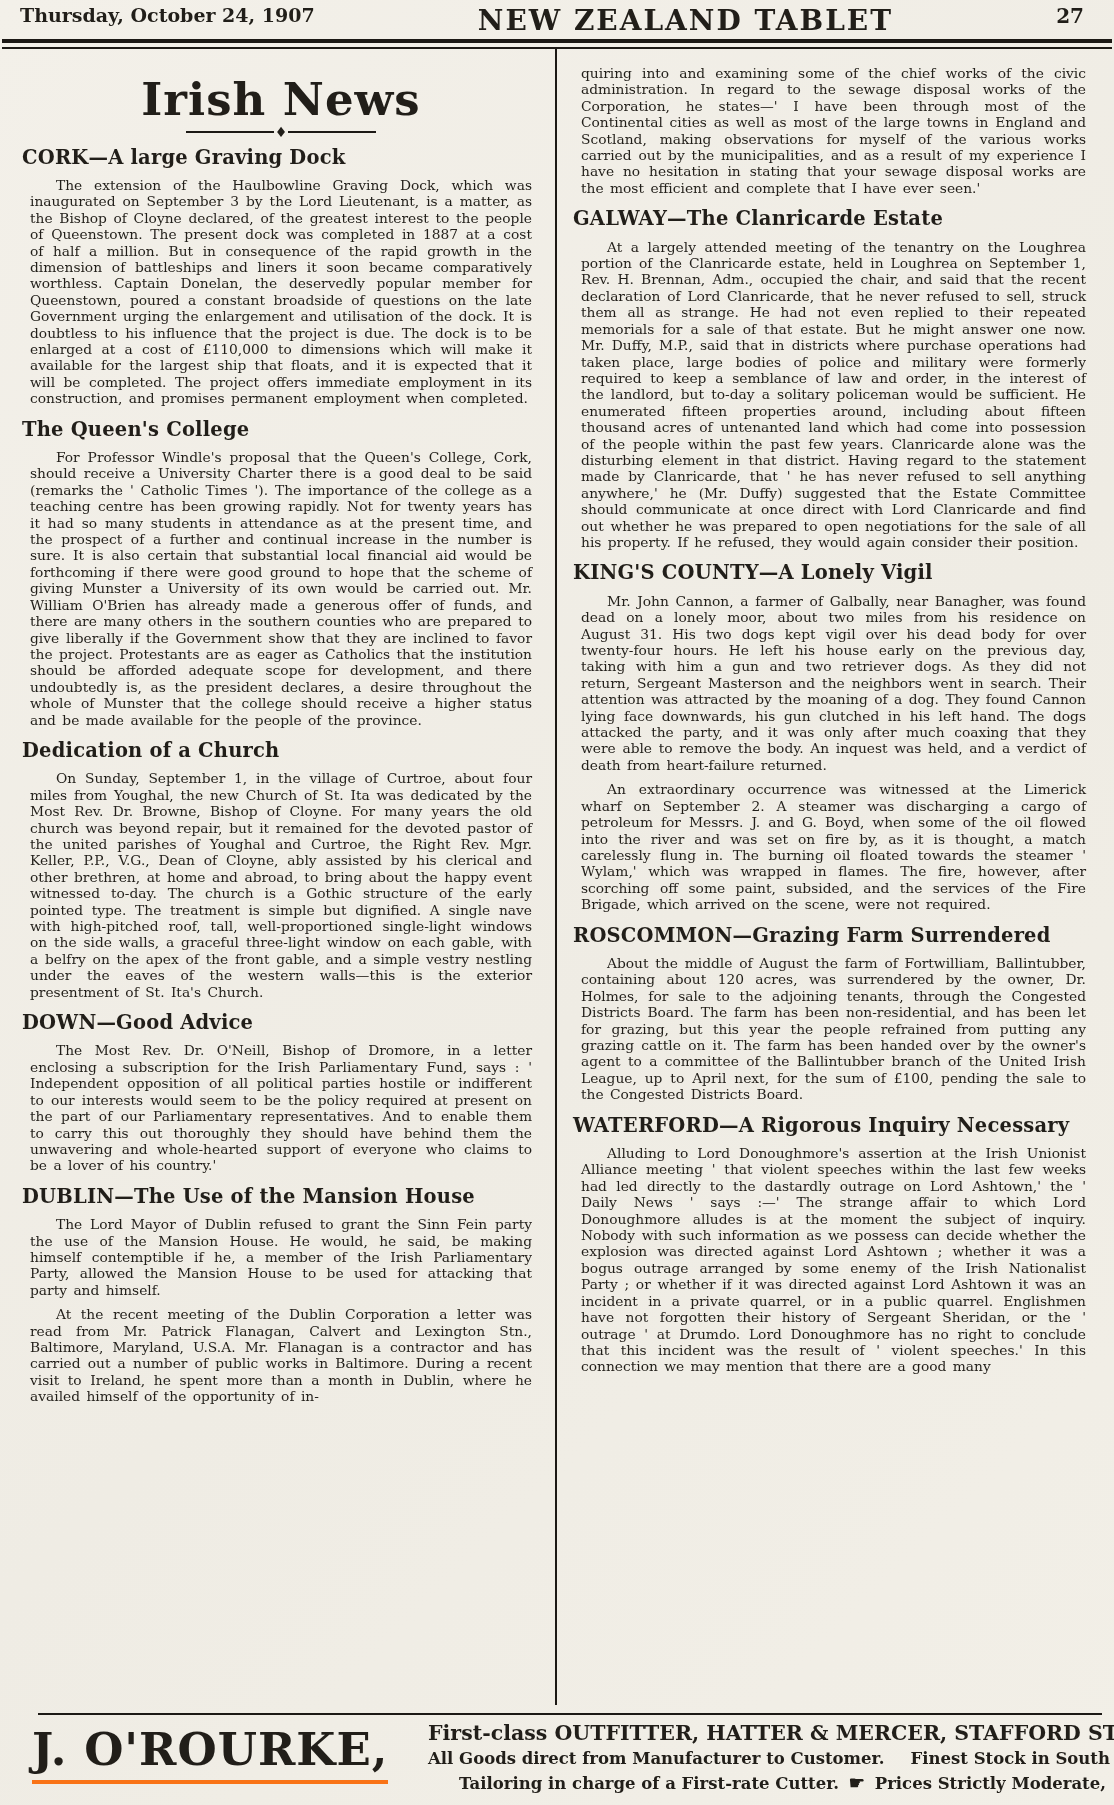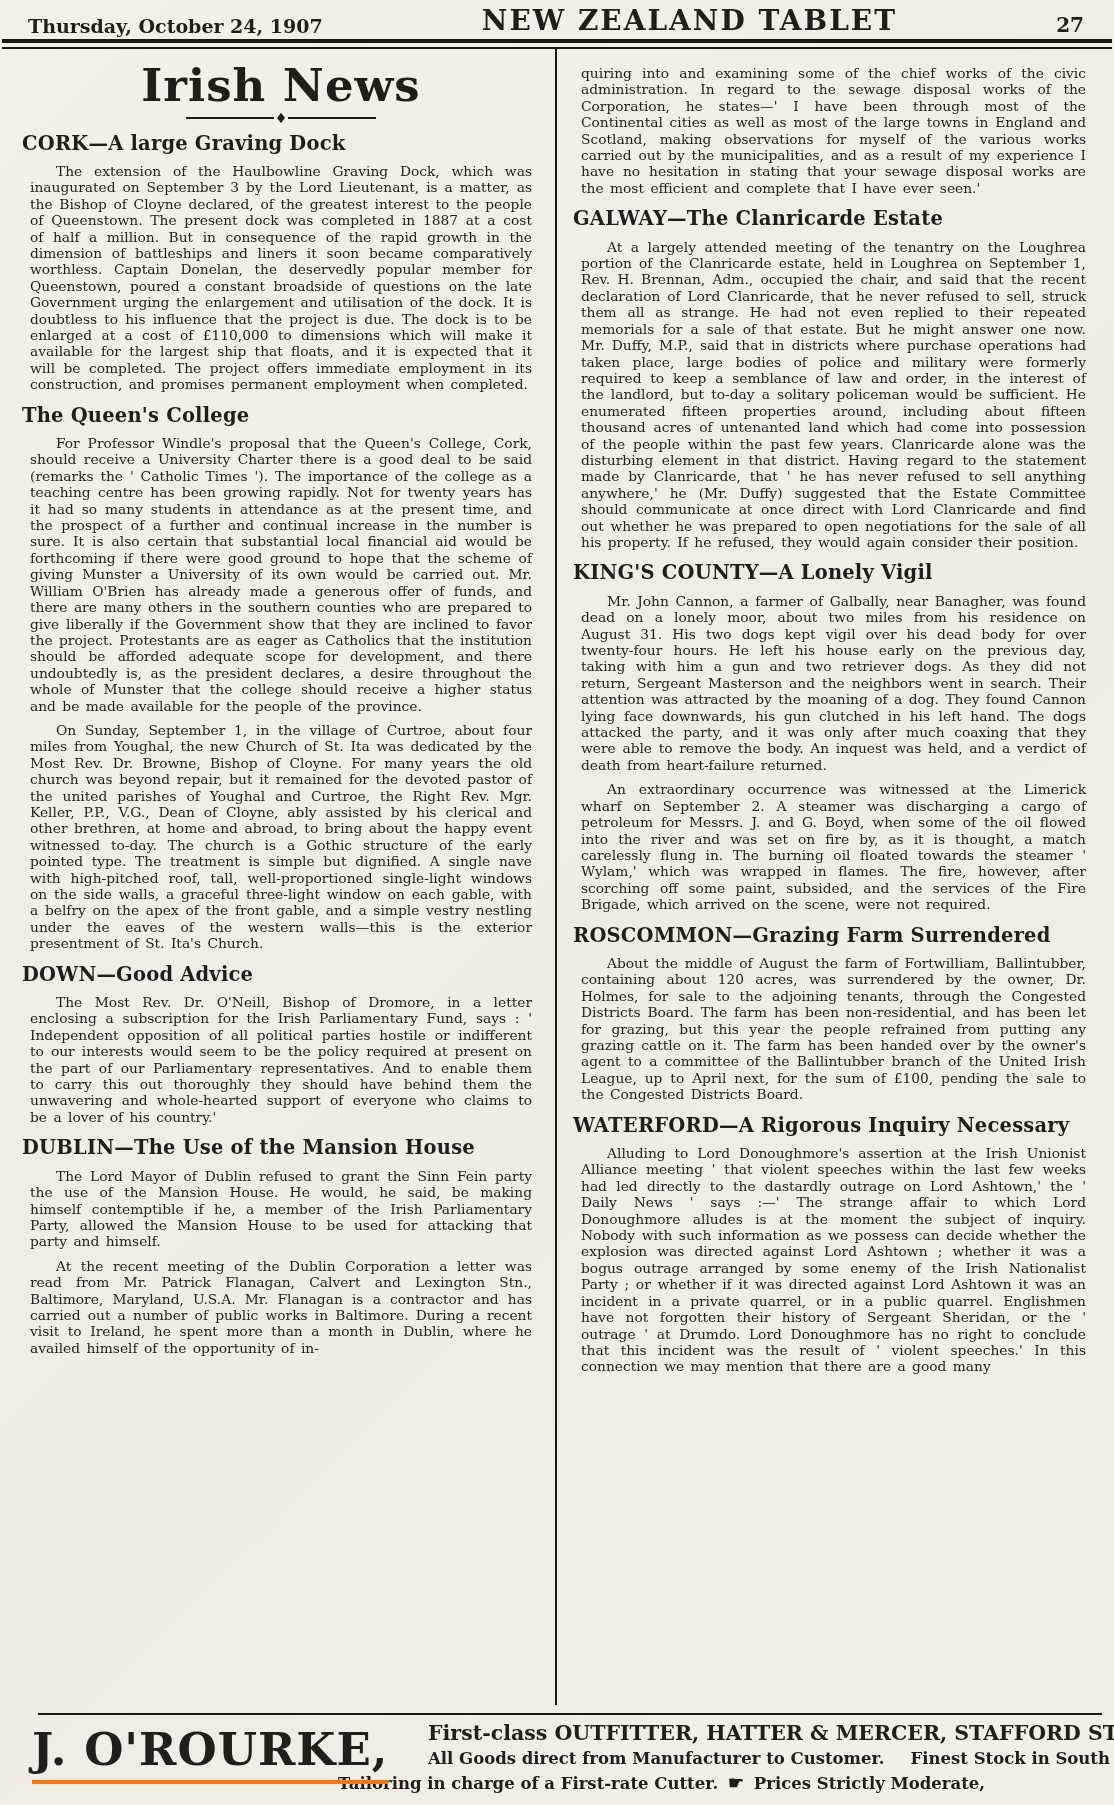--- a/index.html
+++ b/index.html
@@ -7,37 +7,37 @@
     width: 1114px; height: 1805px;
     background: linear-gradient(135deg, #f3f0e9 0%, #efece4 55%, #f2efe7 100%);
     color: #211e19;
     font-family: "DejaVu Serif", serif;
     overflow: hidden;
     position: relative;
   }
 
   
   .page-header {
-    display: flex; justify-content: space-between; align-items: flex-end;
-    padding: 4px 16px 1px 28px;
+    display: flex; justify-content: space-between; align-items: flex-start;
+    padding: 4px 16px 1px 20px;
   }
   .page-header .date   { font-size: 19px; font-weight: bold; }
   .page-header .mast   { font-size: 28px; font-weight: bold; letter-spacing: 2px; }
   .page-header .pgnum  { font-size: 20px; font-weight: bold; padding-right: 14px; }
   .double-rule {
     height: 4px; margin: 1px 2px 0 2px;
     border-top: 4px solid #1c1915;
     border-bottom: 2px solid #1c1915;
   }
 
   
   .columns { display: flex; height: 1656px; overflow: hidden; }
   .col {
     width: 557px; box-sizing: border-box;
-    padding: 2px 15px 0 22px;
+    padding: 16px 15px 0 22px;
     overflow: hidden;
   }
   .col.left  { border-right: 2px solid #1c1915; }
   .col.right { padding: 8px 20px 0 16px; }
 
   .main-title {
     text-align: center; font-size: 45px; font-weight: bold;
     letter-spacing: 1px; margin: 10px 0 2px 0; line-height: 1.1;
   }
   .title-divider {
@@ -62,21 +62,21 @@
   .footer-rule { border-top: 2px solid #1c1915; margin: 4px 12px 6px 38px; }
   .advertiser {
     position: absolute; left: 32px; top: 22px;
     font-size: 45px; font-weight: bold; line-height: 1;
     border-bottom: 4px solid #f97316; padding-bottom: 8px;
     letter-spacing: 1px;
   }
   .footer-lines { margin-left: 428px; padding-right: 8px; }
   .footer-line1 { font-size: 20.5px; font-weight: bold; white-space: nowrap; }
   .footer-line2 { font-size: 16.5px; font-weight: bold; margin-top: 4px; display: flex; gap: 26px; white-space: nowrap; text-align: center; }
-  .footer-line3 { font-size: 16.5px; font-weight: bold; margin: 4px 0 0 -90px; text-align: left; white-space: nowrap; }
+  .footer-line3 { font-size: 16.5px; font-weight: bold; margin: 4px 0 0 -90px; text-align: right; white-space: nowrap; }
   .hand-icon { font-size: 18px; padding: 0 4px; }
 </style>
 </head>
 <body>
 
 <div class="page-header">
   <span class="date">Thursday, October 24, 1907</span>
   <span class="mast">NEW ZEALAND TABLET</span>
   <span class="pgnum">27</span>
 </div>
@@ -94,20 +94,21 @@
 
     <div>
       <div class="section-heading">CORK—A large Graving Dock</div>
       <p class="body-text">The extension of the Haulbowline Graving Dock, which was inaugurated on September 3 by the Lord Lieutenant, is a matter, as the Bishop of Cloyne declared, of the greatest interest to the people of Queenstown. The present dock was completed in 1887 at a cost of half a million. But in consequence of the rapid growth in the dimension of battleships and liners it soon became comparatively worthless. Captain Donelan, the deservedly popular member for Queenstown, poured a constant broadside of questions on the late Government urging the enlargement and utilisation of the dock. It is doubtless to his influence that the project is due. The dock is to be enlarged at a cost of £110,000 to dimensions which will make it available for the largest ship that floats, and it is expected that it will be completed. The project offers immediate employment in its construction, and promises permanent employment when completed.</p>
     </div>
     <div>
       <div class="section-heading">The Queen's College</div>
       <p class="body-text">For Professor Windle's proposal that the Queen's College, Cork, should receive a University Charter there is a good deal to be said (remarks the ' Catholic Times '). The importance of the college as a teaching centre has been growing rapidly. Not for twenty years has it had so many students in attendance as at the present time, and the prospect of a further and continual increase in the number is sure. It is also certain that substantial local financial aid would be forthcoming if there were good ground to hope that the scheme of giving Munster a University of its own would be carried out. Mr. William O'Brien has already made a generous offer of funds, and there are many others in the southern counties who are prepared to give liberally if the Government show that they are inclined to favor the project. Protestants are as eager as Catholics that the institution should be afforded adequate scope for development, and there undoubtedly is, as the president declares, a desire throughout the whole of Munster that the college should receive a higher status and be made available for the people of the province.</p>
     </div>
     <div>
+      <div class="section-heading">Dedication of a Church</div>
       <p class="body-text">On Sunday, September 1, in the village of Curtroe, about four miles from Youghal, the new Church of St. Ita was dedicated by the Most Rev. Dr. Browne, Bishop of Cloyne. For many years the old church was beyond repair, but it remained for the devoted pastor of the united parishes of Youghal and Curtroe, the Right Rev. Mgr. Keller, P.P., V.G., Dean of Cloyne, ably assisted by his clerical and other brethren, at home and abroad, to bring about the happy event witnessed to-day. The church is a Gothic structure of the early pointed type. The treatment is simple but dignified. A single nave with high-pitched roof, tall, well-proportioned single-light windows on the side walls, a graceful three-light window on each gable, with a belfry on the apex of the front gable, and a simple vestry nestling under the eaves of the western walls—this is the exterior presentment of St. Ita's Church.</p>
     </div>
     <div>
       <div class="section-heading">DOWN—Good Advice</div>
       <p class="body-text">The Most Rev. Dr. O'Neill, Bishop of Dromore, in a letter enclosing a subscription for the Irish Parliamentary Fund, says : ' Independent opposition of all political parties hostile or indifferent to our interests would seem to be the policy required at present on the part of our Parliamentary representatives. And to enable them to carry this out thoroughly they should have behind them the unwavering and whole-hearted support of everyone who claims to be a lover of his country.'</p>
     </div>
     <div>
       <div class="section-heading">DUBLIN—The Use of the Mansion House</div>
       <p class="body-text">The Lord Mayor of Dublin refused to grant the Sinn Fein party the use of the Mansion House. He would, he said, be making himself contemptible if he, a member of the Irish Parliamentary Party, allowed the Mansion House to be used for attacking that party and himself.</p>
     </div>

